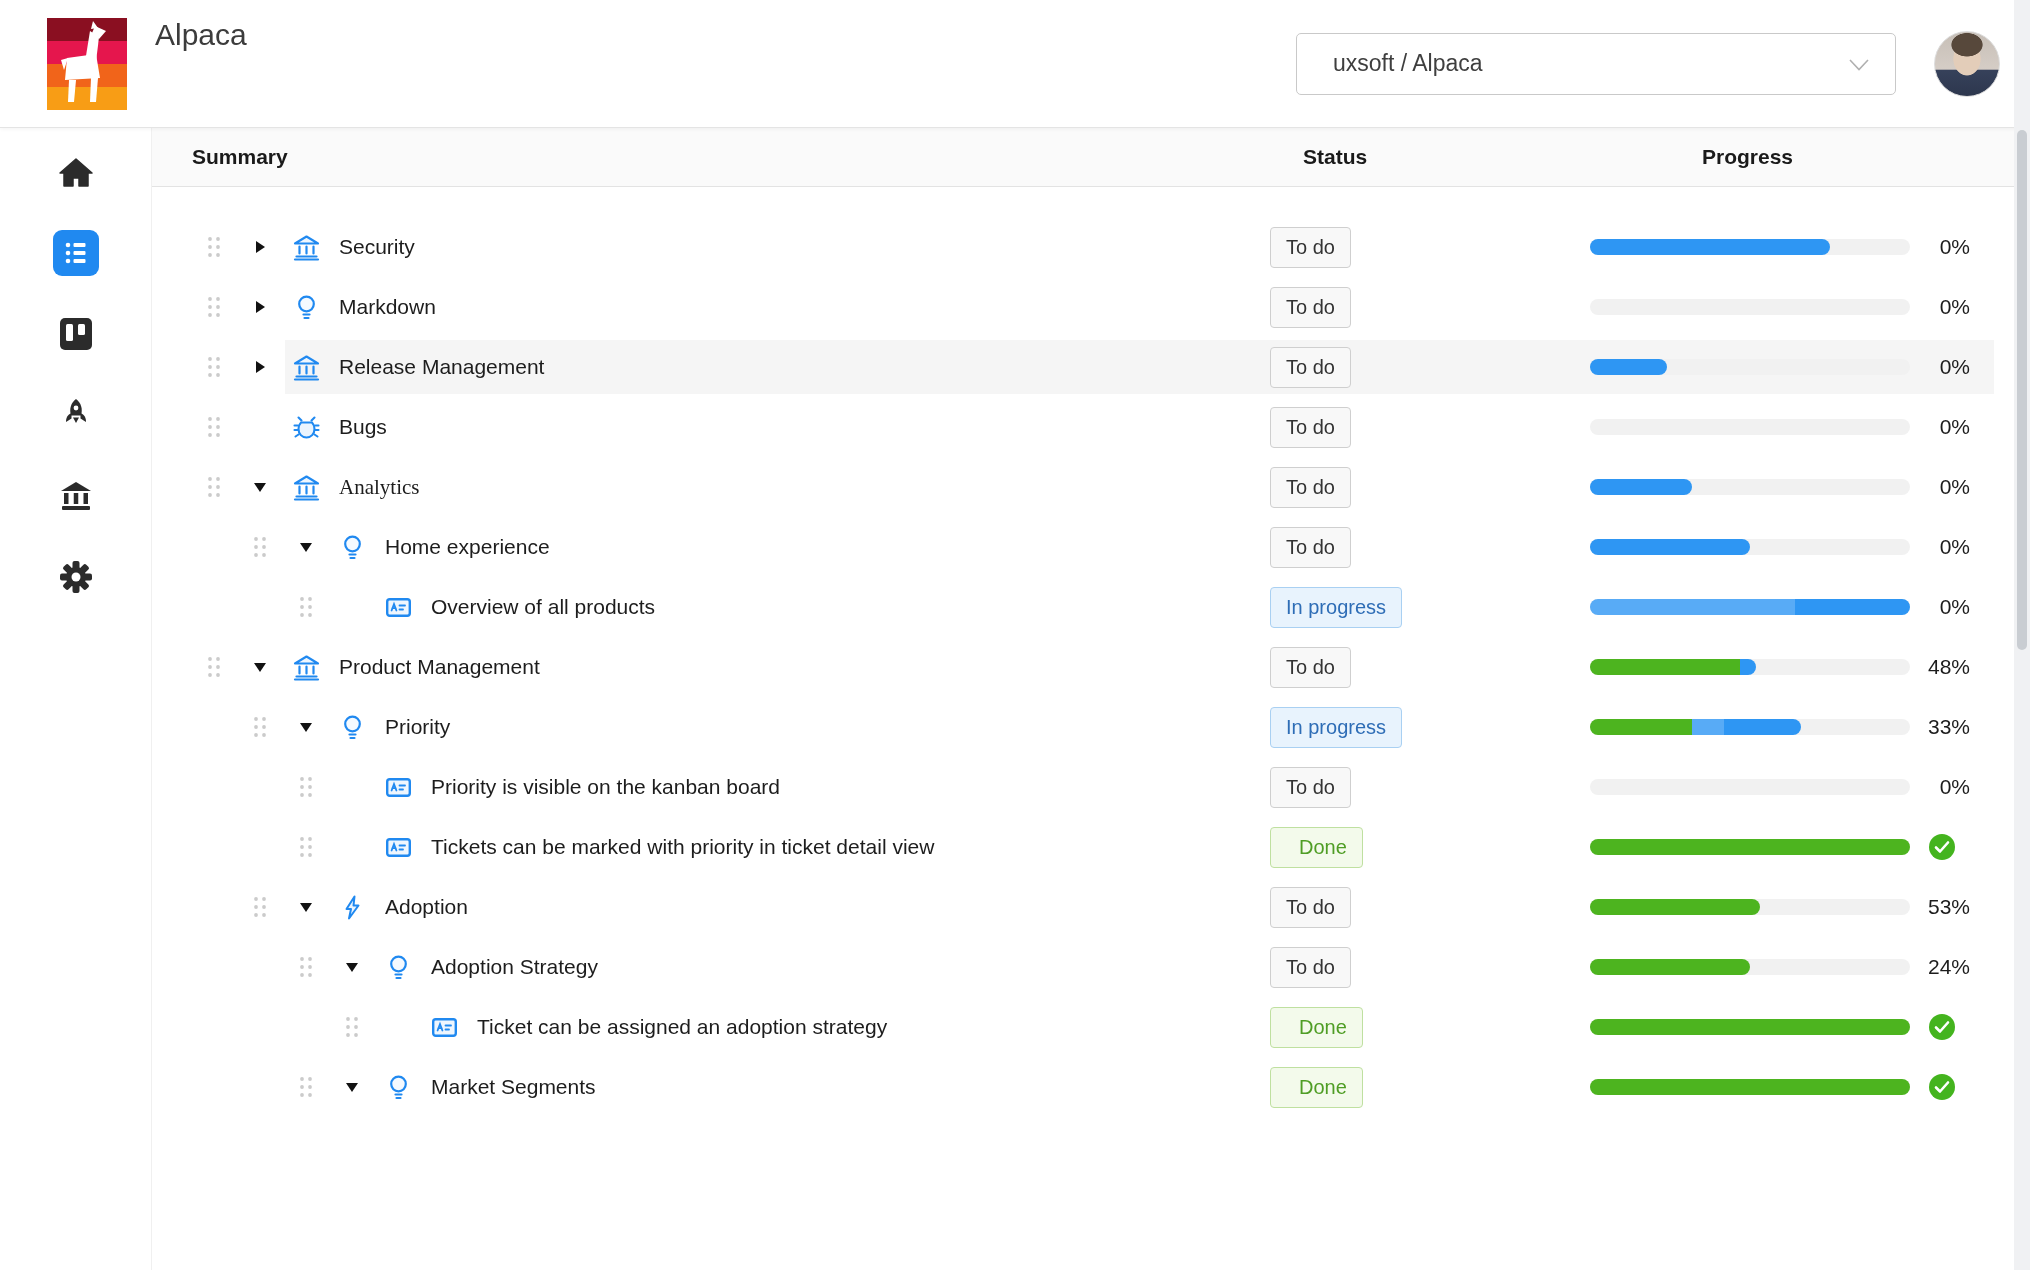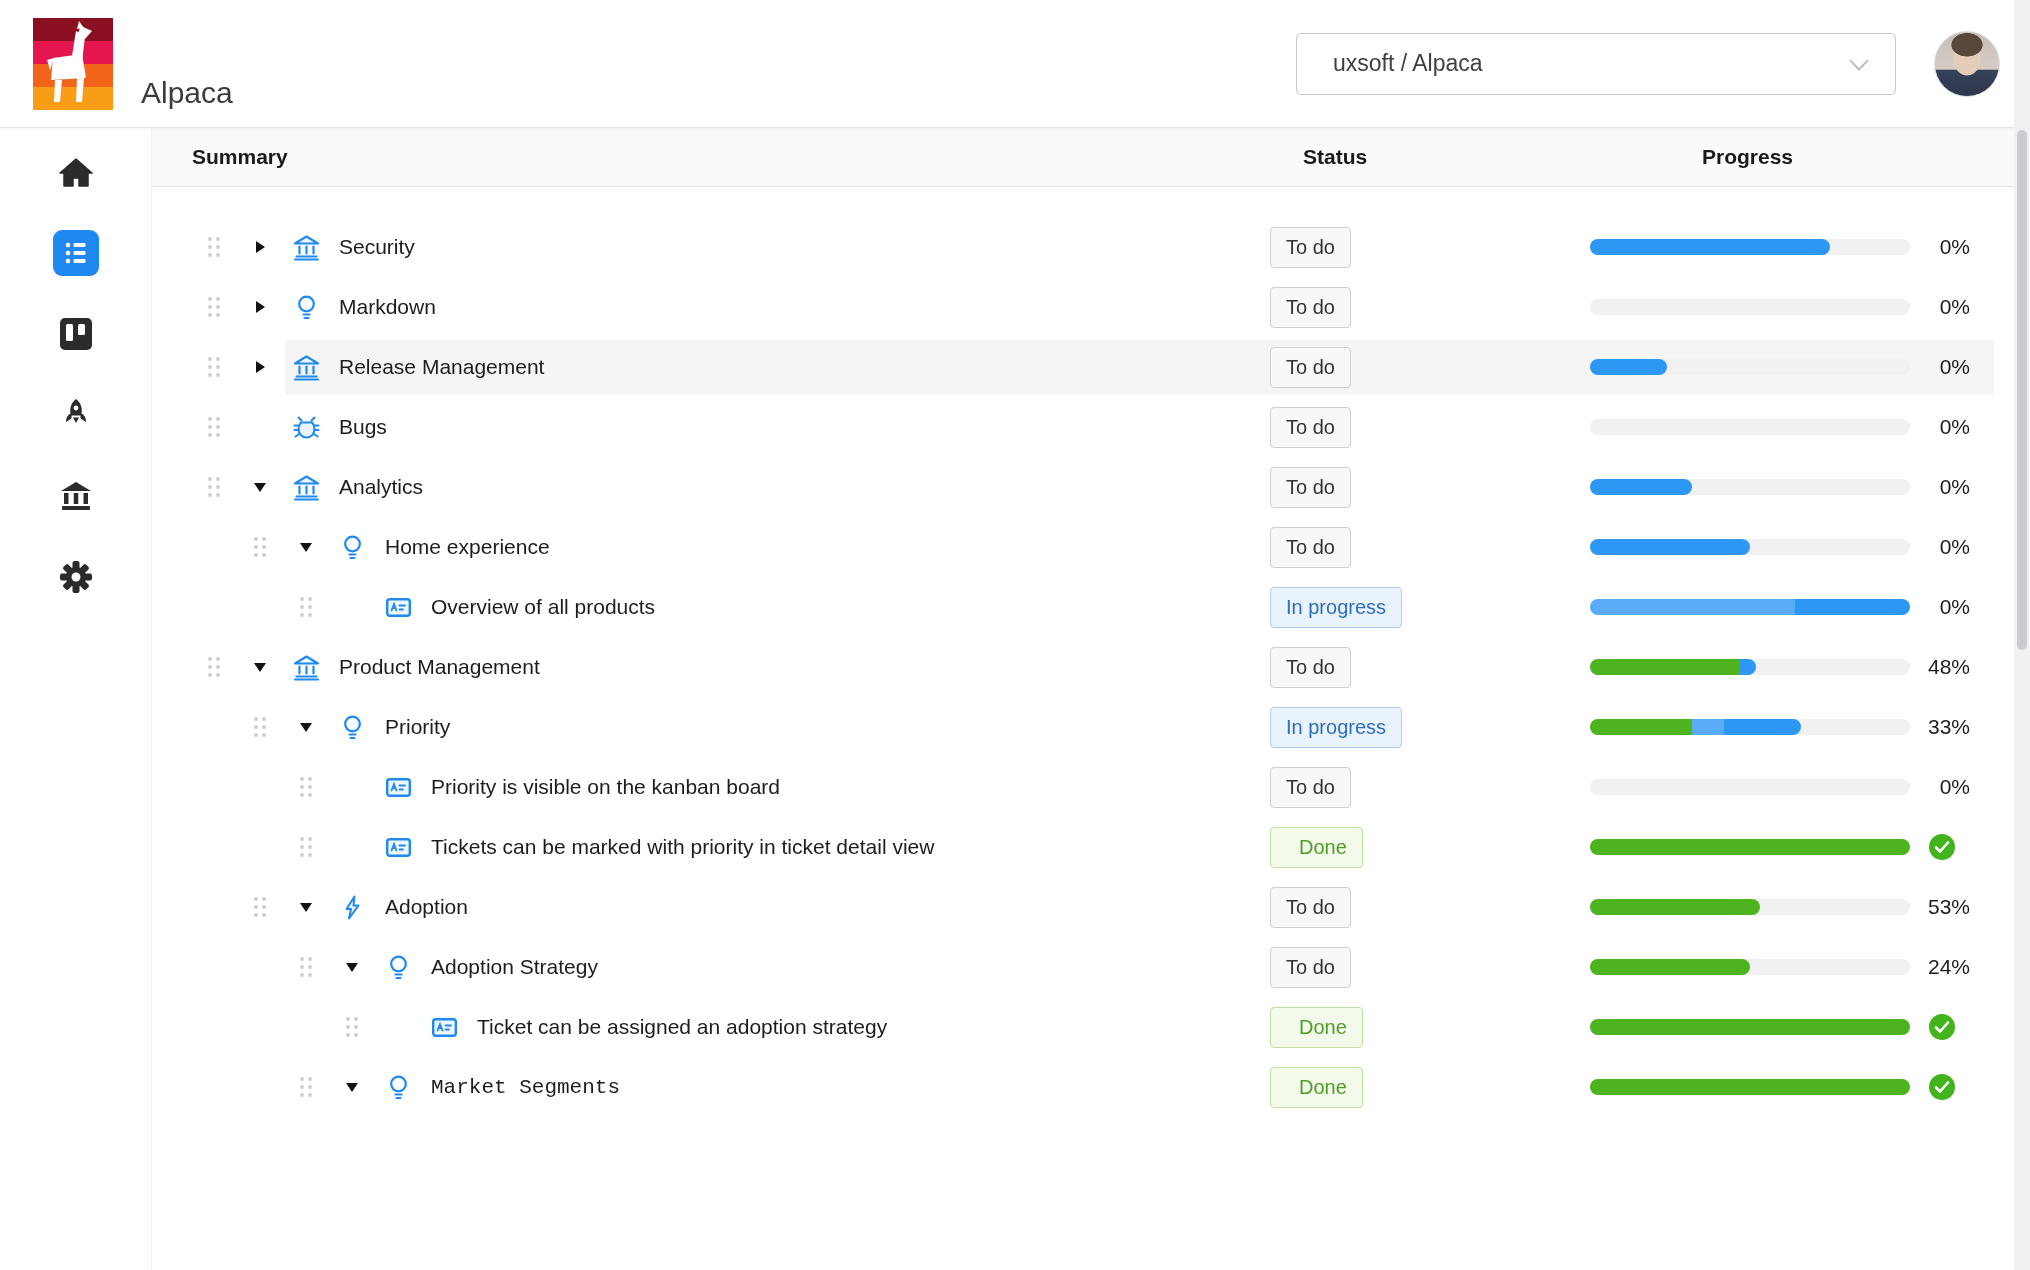--- a/index.html
+++ b/index.html
@@ -4,21 +4,21 @@
 <style>
   html,body{margin:0;padding:0;}
   body{width:2030px;height:1270px;overflow:hidden;background:#fff;
        font-family:"Liberation Sans","DejaVu Sans",sans-serif;}
   .app{position:relative;width:2030px;height:1270px;}
 
   
   header{position:absolute;top:0;left:0;right:0;height:127px;background:#fff;
          border-bottom:1px solid #e4e4e4;box-shadow:0 1px 4px rgba(0,0,0,.05);
          display:flex;align-items:center;justify-content:space-between;z-index:5;}
-  .brand{display:flex;align-items:flex-end;gap:28px;margin-left:33px;}
+  .brand{display:flex;align-items:flex-start;gap:28px;margin-left:47px;}
   .logo svg{display:block;}
   .app-name{font-size:30px;color:#3c3c3c;font-weight:500;}
   .header-right{display:flex;align-items:center;gap:38px;margin-right:30px;}
   .ws{width:600px;height:62px;border:1px solid #c9c9c9;border-radius:5px;background:#fff;
       display:flex;align-items:center;justify-content:space-between;
       padding:0 26px 0 36px;font-size:23px;color:#3f3f3f;box-sizing:border-box;cursor:pointer;}
   .avatar{width:64px;height:64px;border-radius:50%;cursor:pointer;border:1px solid #ddd;
       background:
         radial-gradient(ellipse 16px 12px at 50% 20%, #57483b 0 95%, transparent 100%),
         radial-gradient(ellipse 14px 17px at 50% 42%, #e3cdb9 0 95%, transparent 100%),
@@ -330,21 +330,21 @@
       <span class="badge todo">To do</span>
     </div>
     <div class="cell-progress">
       <div class="track"></div>
       <div class="pct">0%</div>
 
     </div>
   </div>
         <div class="row">
 
-    <div class="cell-summary" style="padding-left: 55px;">
+    <div class="cell-summary" style="padding-left: 55px; font-family: Liberation Serif, serif;">
       <span class="drag">
         <svg width="14" height="22" viewBox="0 0 14 22" fill="#cbcbcb">
           <circle cx="3" cy="3" r="1.9"></circle>
                 <circle cx="11" cy="3" r="1.9"></circle>
           <circle cx="3" cy="11" r="1.9"></circle>
                 <circle cx="11" cy="11" r="1.9"></circle>
           <circle cx="3" cy="19" r="1.9"></circle>
                 <circle cx="11" cy="19" r="1.9"></circle>
         </svg>
       </span>
@@ -726,21 +726,21 @@
 
       <span class="check">
         <svg width="16" height="14" viewBox="0 0 16 14" fill="none" stroke="#fff" stroke-width="2.6" stroke-linecap="round" stroke-linejoin="round">
                 <path d="M2 7.5 L6 11.5 L14 2.5"></path>
               </svg>
       </span>
     </div>
   </div>
         <div class="row done-check">
 
-    <div class="cell-summary" style="padding-left: 147px; font-family: Liberation Mono, monospace;">
+    <div class="cell-summary" style="padding-left: 147px;">
       <span class="drag">
         <svg width="14" height="22" viewBox="0 0 14 22" fill="#cbcbcb">
           <circle cx="3" cy="3" r="1.9"></circle>
                 <circle cx="11" cy="3" r="1.9"></circle>
           <circle cx="3" cy="11" r="1.9"></circle>
                 <circle cx="11" cy="11" r="1.9"></circle>
           <circle cx="3" cy="19" r="1.9"></circle>
                 <circle cx="11" cy="19" r="1.9"></circle>
         </svg>
       </span>

